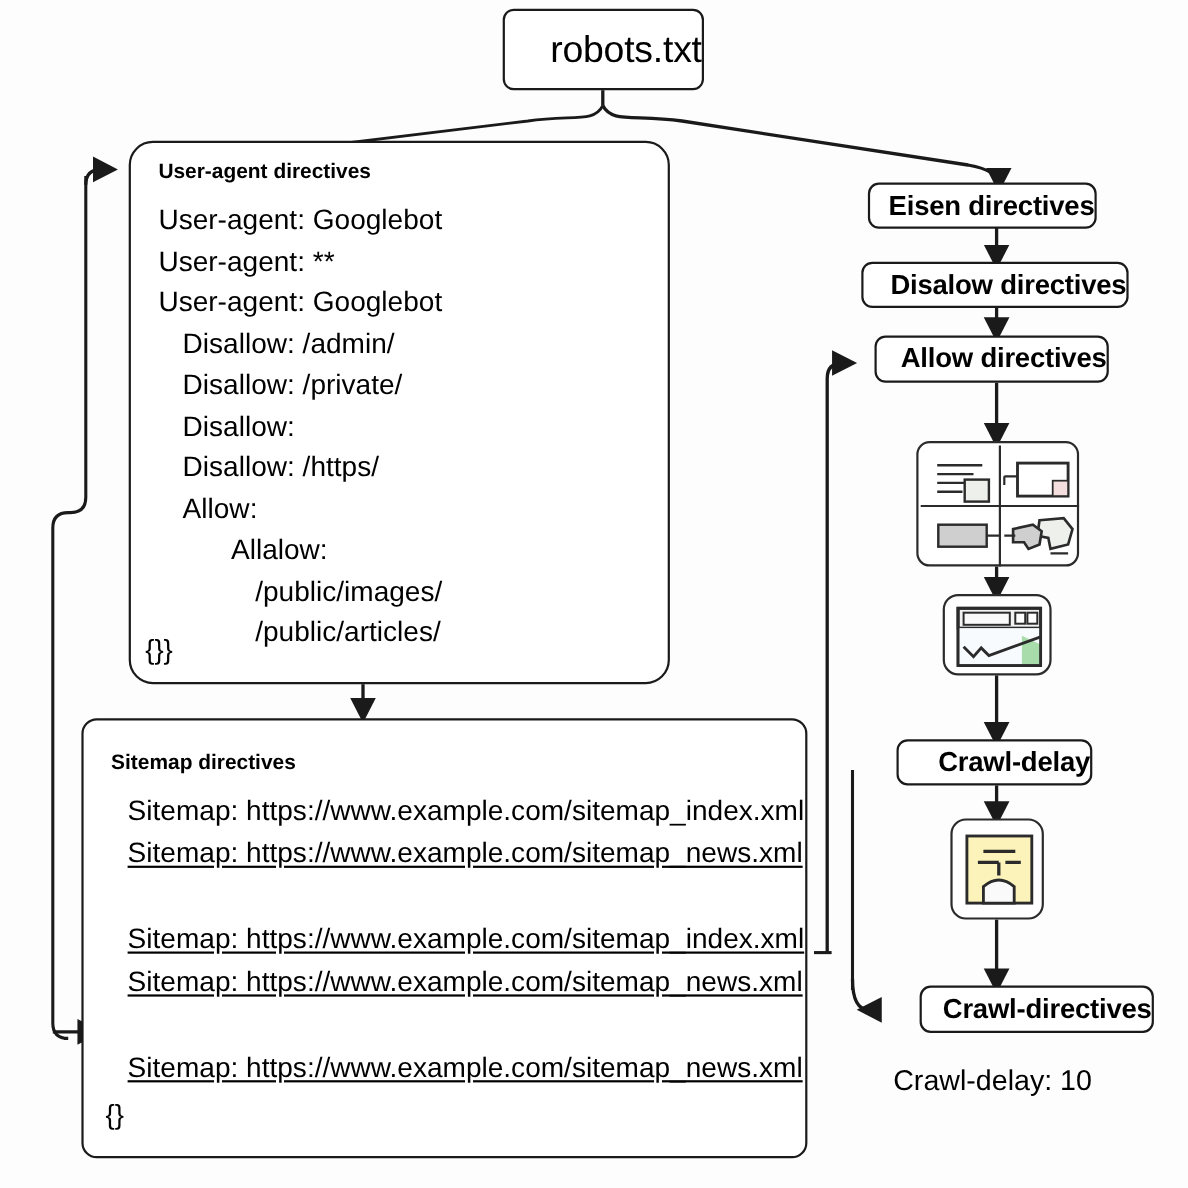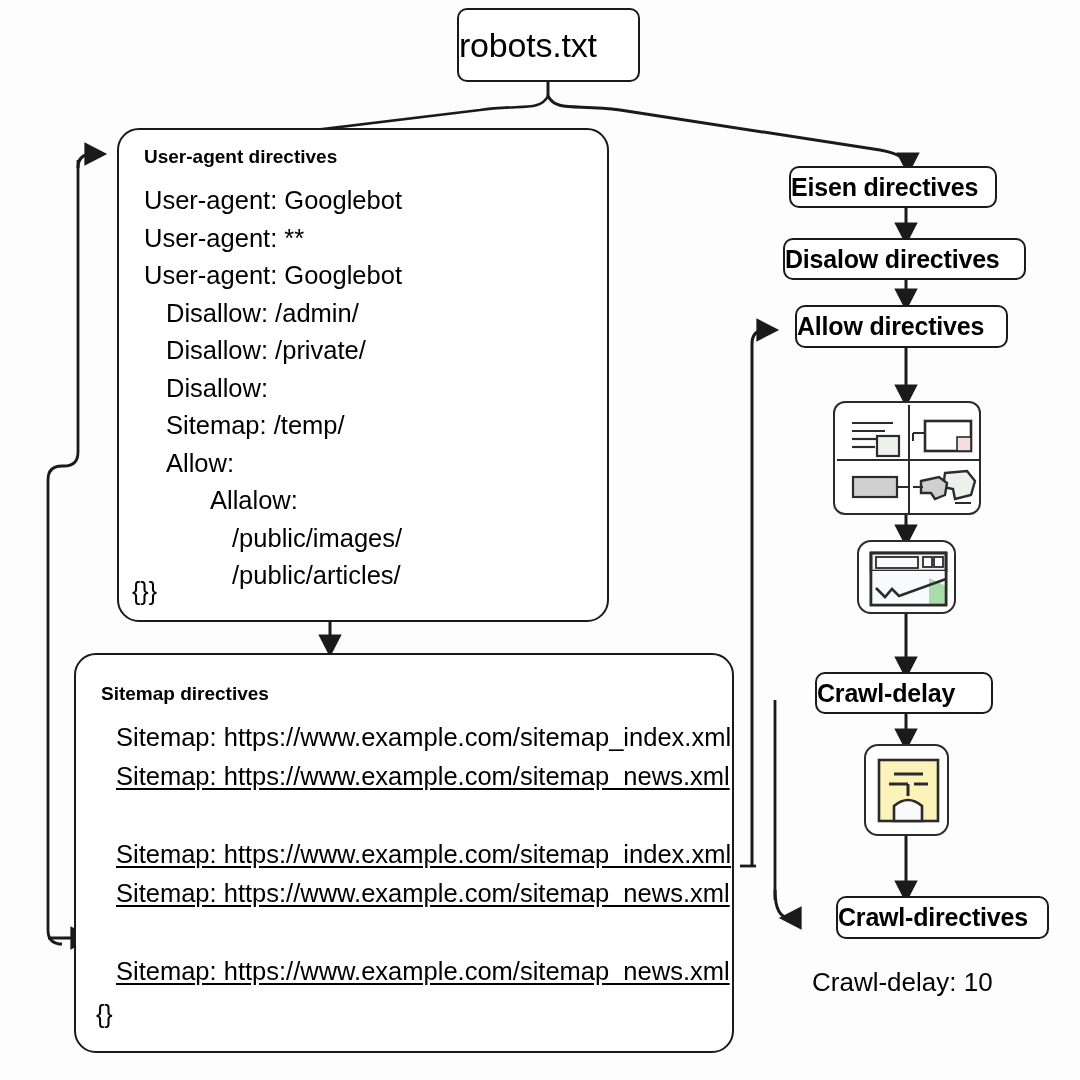--- a/index.html
+++ b/index.html
@@ -3,21 +3,21 @@
 <meta charset="utf-8">
 <style>
   html,body{margin:0;padding:0;background:#ffffff;}
   body{width:1080px;height:1080px;overflow:hidden;
        font-family:"Liberation Sans","DejaVu Sans",sans-serif;color:#000;}
   #stage{position:relative;width:1080px;height:1080px;background:#fdfdfd;}
   svg.wires{position:absolute;left:0;top:0;width:1080px;height:1080px;pointer-events:none;}
 
   .node{position:absolute;box-sizing:border-box;background:#ffffff;
         border:2.5px solid #1a1a1a;border-radius:12px;}
-  .node.pill{border-radius:10px;display:flex;align-items:center;justify-content:flex-start;}
+  .node.pill{border-radius:10px;display:flex;align-items:center;justify-content:flex-end;}
   .pill-label{font-weight:bold;font-size:25px;letter-spacing:-0.2px;white-space:nowrap;}
 
   .big{border-radius:22px;}
   .box-title{font-weight:bold;font-size:19px;}
   .line{font-size:25.5px;white-space:nowrap;line-height:1;}
   .line.u{text-decoration:underline;text-underline-offset:3px;}
   .brace{font-size:25px;}
 
   .icon-node{position:absolute;box-sizing:border-box;background:#fff;
              border:2px solid #2b2b2b;border-radius:12px;}
@@ -69,30 +69,30 @@
 
   <div class="node big" style="left:117px;top:128px;width:492px;height:494px;">
     <div class="box-title" style="position:absolute;left:25px;top:16px;">User-agent directives</div>
     <div id="ua-lines" style="position:absolute;left:25px;top:52px;right:8px;">
         <div class="line" style="padding-left: 0px; height: 37.5px; line-height: 37.5px;">User-agent: Googlebot</div>
         <div class="line" style="padding-left: 0px; height: 37.5px; line-height: 37.5px;">User-agent: **</div>
         <div class="line" style="padding-left: 0px; height: 37.5px; line-height: 37.5px;">User-agent: Googlebot</div>
         <div class="line" style="padding-left: 22px; height: 37.5px; line-height: 37.5px;">Disallow: /admin/</div>
         <div class="line" style="padding-left: 22px; height: 37.5px; line-height: 37.5px;">Disallow: /private/</div>
         <div class="line" style="padding-left: 22px; height: 37.5px; line-height: 37.5px;">Disallow:</div>
-        <div class="line" style="padding-left: 22px; height: 37.5px; line-height: 37.5px;">Sitemap: /temp/</div>
+        <div class="line" style="padding-left: 22px; height: 37.5px; line-height: 37.5px;">Disallow: /https/</div>
         <div class="line" style="padding-left: 22px; height: 37.5px; line-height: 37.5px;">Allow:</div>
         <div class="line" style="padding-left: 66px; height: 37.5px; line-height: 37.5px;">Allalow:</div>
         <div class="line" style="padding-left: 88px; height: 37.5px; line-height: 37.5px;">/public/images/</div>
         <div class="line" style="padding-left: 88px; height: 37.5px; line-height: 37.5px;">/public/articles/</div>
       </div>
     <div class="brace" style="position:absolute;left:13px;bottom:14px;">{}}</div>
   </div>
 
-  <div class="node big" style="left:74px;top:653px;width:660px;height:400px;">
+  <div class="node big" style="left:74px;top:653px;width:660px;height:400px;border-radius:14px;">
     <div class="box-title" style="position:absolute;left:25px;top:28px;">Sitemap directives</div>
     <div id="sm-lines" style="position:absolute;left:40px;top:63px;right:8px;text-align:right;">
         <div class="line" style="height: 39px; line-height: 39px;">Sitemap: https://www.example.com/sitemap_index.xml</div>
         <div class="line u" style="height: 39px; line-height: 39px;">Sitemap: https://www.example.com/sitemap_news.xml</div>
         <div class="line" style="height: 39px; line-height: 39px;"></div>
         <div class="line u" style="height: 39px; line-height: 39px;">Sitemap: https://www.example.com/sitemap_index.xml</div>
         <div class="line u" style="height: 39px; line-height: 39px;">Sitemap: https://www.example.com/sitemap_news.xml</div>
         <div class="line" style="height: 39px; line-height: 39px;"></div>
         <div class="line u" style="height: 39px; line-height: 39px;">Sitemap: https://www.example.com/sitemap_news.xml</div>
       </div>

